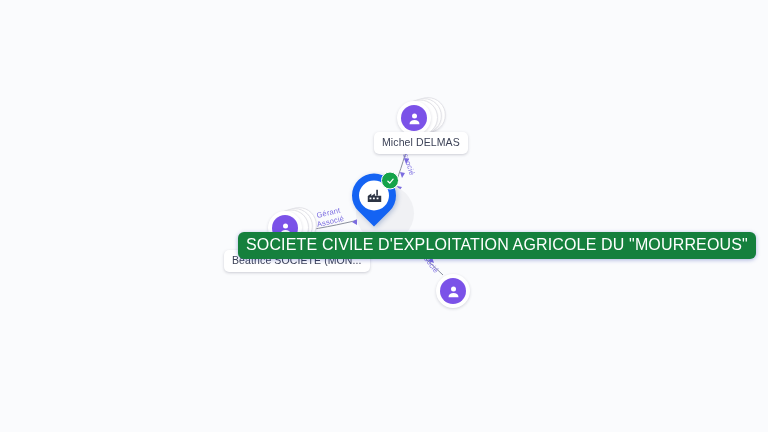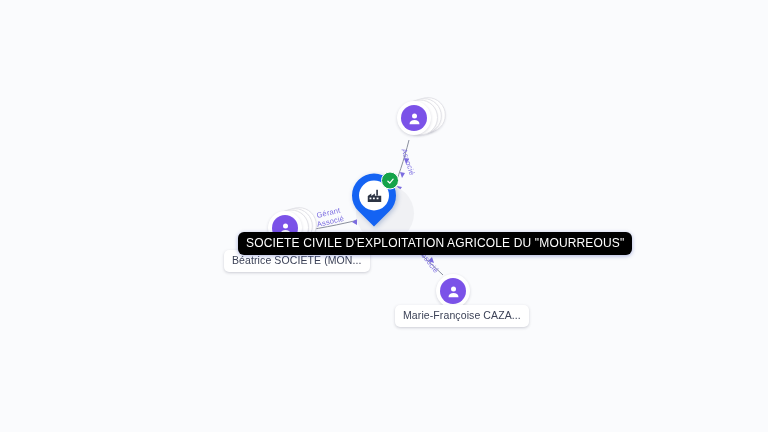--- a/index.html
+++ b/index.html
@@ -144,24 +144,24 @@
     font-size: 10.5px;
     line-height: 1;
     padding: 5px 8px 6px 8px;
     border-radius: 5px;
     background: #ffffff;
     color: #3c4257;
     box-shadow: 0 1px 3px rgba(40,40,70,.22);
     letter-spacing: .1px;
   }
   .node-label.selected {
-    background: #000000;
+    background: #15803d;
     color: #ffffff;
     box-shadow: 0 1px 4px rgba(20,40,160,.35);
-    font-size: 12px;
+    font-size: 16px;
     letter-spacing: .15px;
     border-radius: 6px;
   }
 
   
   .edge-label {
     position: absolute;
     white-space: nowrap;
     font-size: 7.5px;
     line-height: 1.15;
@@ -215,20 +215,21 @@
     </div>
     <div class="avatar-wrap">
       <div class="avatar">
         <svg width="15" height="15" viewBox="0 0 24 24" fill="#ffffff">
           <circle cx="12" cy="8" r="4"></circle>
           <path d="M4 21c0-4.2 3.6-6.5 8-6.5s8 2.3 8 6.5z"></path>
         </svg>
       </div>
     </div>
   </div>
+  <div class="node-label" style="left:374px; top:132px;">Michel DELMAS</div>
 
   <div class="node" style="left:285px; top:228px;">
     <div class="stack">
       <i></i>
         <i></i>
         <i></i>
     </div>
     <div class="avatar-wrap">
       <div class="avatar">
         <svg width="15" height="15" viewBox="0 0 24 24" fill="#ffffff">
@@ -243,21 +244,20 @@
   <div class="node" style="left:453px; top:291px;">
     <div class="avatar-wrap">
       <div class="avatar">
         <svg width="15" height="15" viewBox="0 0 24 24" fill="#ffffff">
           <circle cx="12" cy="8" r="4"></circle>
           <path d="M4 21c0-4.2 3.6-6.5 8-6.5s8 2.3 8 6.5z"></path>
         </svg>
       </div>
     </div>
   </div>
-  <div class="node-label" style="left:395px; top:305px;">Marie-Françoise CAZA...</div>
 
   <div class="node" style="left:385px; top:214px;">
     <div class="pin-halo"></div>
     <div class="pin" style="margin-left:-22px; margin-top:-27px;">
       <div class="pin-body"></div>
       <div class="pin-inner">
         <svg width="17" height="17" viewBox="0 0 24 24" fill="#2c3444">
           <path d="M2.5 20.5V12l5-3.6V12l5-3.6v3.1h9v9z" fill="#2c3444"></path>
           <rect x="14.5" y="3.2" width="2.3" height="8.3" fill="#2c3444"></rect>
           <rect x="5" y="14.2" width="2.6" height="2.4" fill="#ffffff"></rect>

